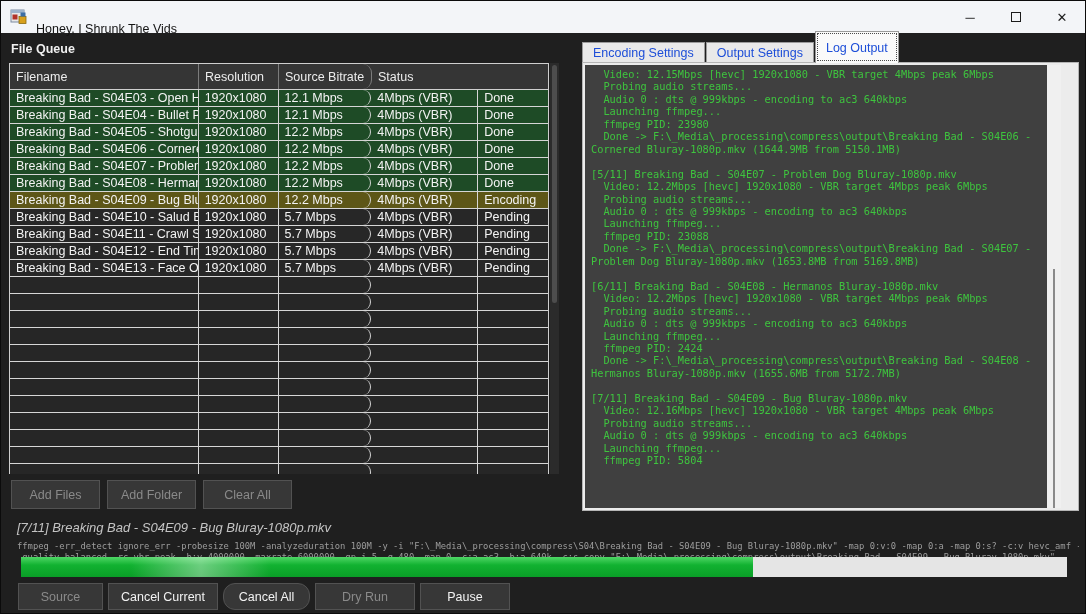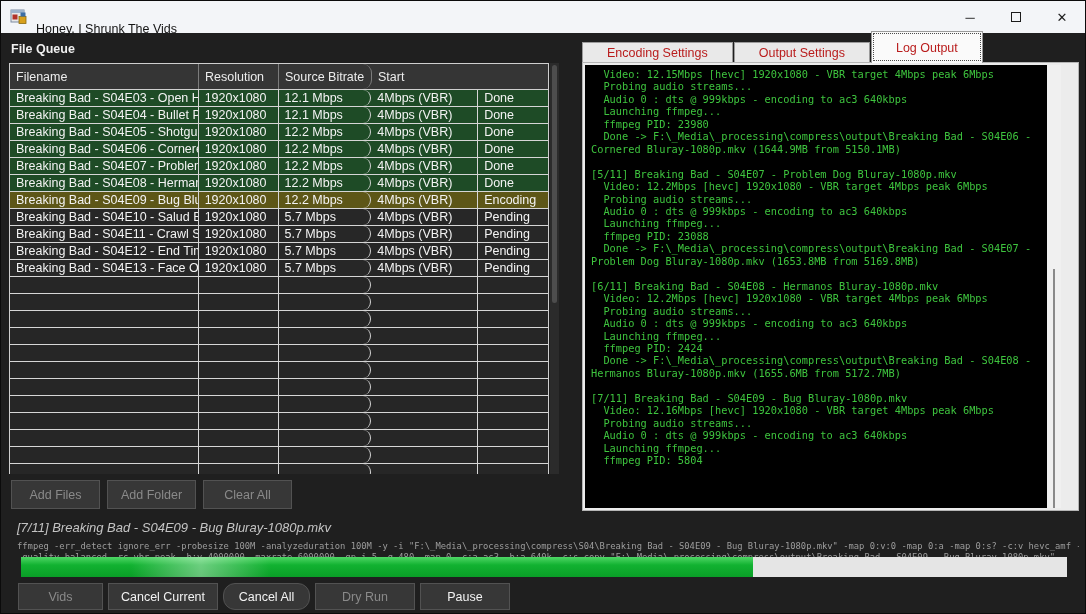--- a/index.html
+++ b/index.html
@@ -44,30 +44,30 @@
   .table-scroll-thumb { position:absolute; left:2px; top:2px; width:5px; height:58%; background:#4d4d4d; border-radius:3px; }
 
   .queue-buttons { position:absolute; left:10px; top:479px; display:flex; }
   .btn { height:29px; background:#373737; border:1px solid #525252; color:#f2f2f2;
          font-size:12.5px; display:flex; align-items:center; justify-content:center; cursor:default; }
   .btn.disabled { color:#8a8a8a; }
   .qb { width:89px; margin-right:7px; }
 
   
   .tabs { position:absolute; left:581px; top:40px; height:22px; display:flex; align-items:flex-end; }
-  .tab { height:21px; padding:0 24px; display:flex; align-items:center; font-size:12.5px;
-         color:#b91c1c; background:#e9e9e9; border:1px solid #9b9b9b; border-bottom:none;
+  .tab { height:21px; padding:0 10px; display:flex; align-items:center; font-size:12.5px;
+         color:#1d4ed8; background:#e9e9e9; border:1px solid #9b9b9b; border-bottom:none;
          margin-right:1px; cursor:default; }
   .tab.active { height:32px; background:#fafafa; position:relative; z-index:3;
                 outline:1px dotted #4a4a4a; outline-offset:-3px; }
 
   .tab-page { position:absolute; left:581px; top:61px; width:497px; height:449px;
               background:#ececec; border:1px solid #b5b5b5; z-index:1; }
   .log-box { position:absolute; left:584px; top:64px; width:462px; height:443px;
-             background:#000000; overflow:hidden; z-index:2; }
+             background:#404040; overflow:hidden; z-index:2; }
   .log-text { font-family:"DejaVu Sans Mono", monospace; font-size:10.3px; line-height:12.45px;
               color:#3ec43e; white-space:pre; padding:3px 0 0 6px; }
   .log-scrollbar { position:absolute; left:1046px; top:64px; width:14px; height:443px;
                    background:#f0f0f0; z-index:2; }
   .log-scroll-thumb { position:absolute; left:6px; width:2px; top:46%; height:54%; background:#8a8a8a; }
 
   
   .status-line { position:absolute; left:16px; top:519px; font-size:13px; font-style:italic; color:#c4c4c4; }
   .cmd-line { position:absolute; left:16px; top:540px; width:1062px; height:11px; overflow:hidden;
               white-space:nowrap; font-family:"DejaVu Sans Mono", monospace; font-size:8.8px; color:#9d9d9d; }
@@ -113,21 +113,21 @@
     </div>
   </div>
 
   <div class="fq-label">File Queue</div>
 
   <div class="queue-table">
     <div class="thead">
       <div class="th c-file">Filename</div>
       <div class="th c-res">Resolution</div>
       <div class="th c-src">Source Bitrate</div>
-      <div class="th c-st">Start</div>
+      <div class="th c-st">Status</div>
     </div>
 
     <div class="trow row-done">
       <div class="td c-file">Breaking Bad - S04E03 - Open Hou...</div>
       <div class="td c-res">1920x1080</div>
       <div class="td c-src">12.1 Mbps</div>
       <div class="td c-tgt">4Mbps (VBR)</div>
       <div class="td c-st">Done</div>
     </div>
     <div class="trow row-done">
@@ -346,20 +346,20 @@
   <div class="cmd-line">ffmpeg -err_detect ignore_err -probesize 100M -analyzeduration 100M -y -i "F:\_Media\_processing\compress\S04\Breaking Bad - S04E09 - Bug Bluray-1080p.mkv" -map 0:v:0 -map 0:a -map 0:s? -c:v hevc_amf -qu</div>
   <div class="cmd-line2">-quality balanced -rc vbr_peak -b:v 4000000 -maxrate 6000000 -qp_i 5 -g 480 -map 0 -c:a ac3 -b:a 640k -c:s copy "F:\_Media\_processing\compress\output\Breaking Bad - S04E09 - Bug Bluray-1080p.mkv"</div>
 
   <div class="progressbar">
     <div class="progress-fill" style="width: 70%;">
       <div class="progress-shine"></div>
     </div>
   </div>
 
   <div class="transport">
-    <div class="btn tb tb-start disabled">Vids</div>
+    <div class="btn tb tb-start disabled">Source</div>
     <div class="btn tb tb-cc">Cancel Current</div>
     <div class="btn tb tb-ca">Cancel All</div>
     <div class="btn tb tb-dry disabled">Dry Run</div>
     <div class="btn tb tb-pause">Pause</div>
   </div>
 
 </div>
 
 </body></html>

